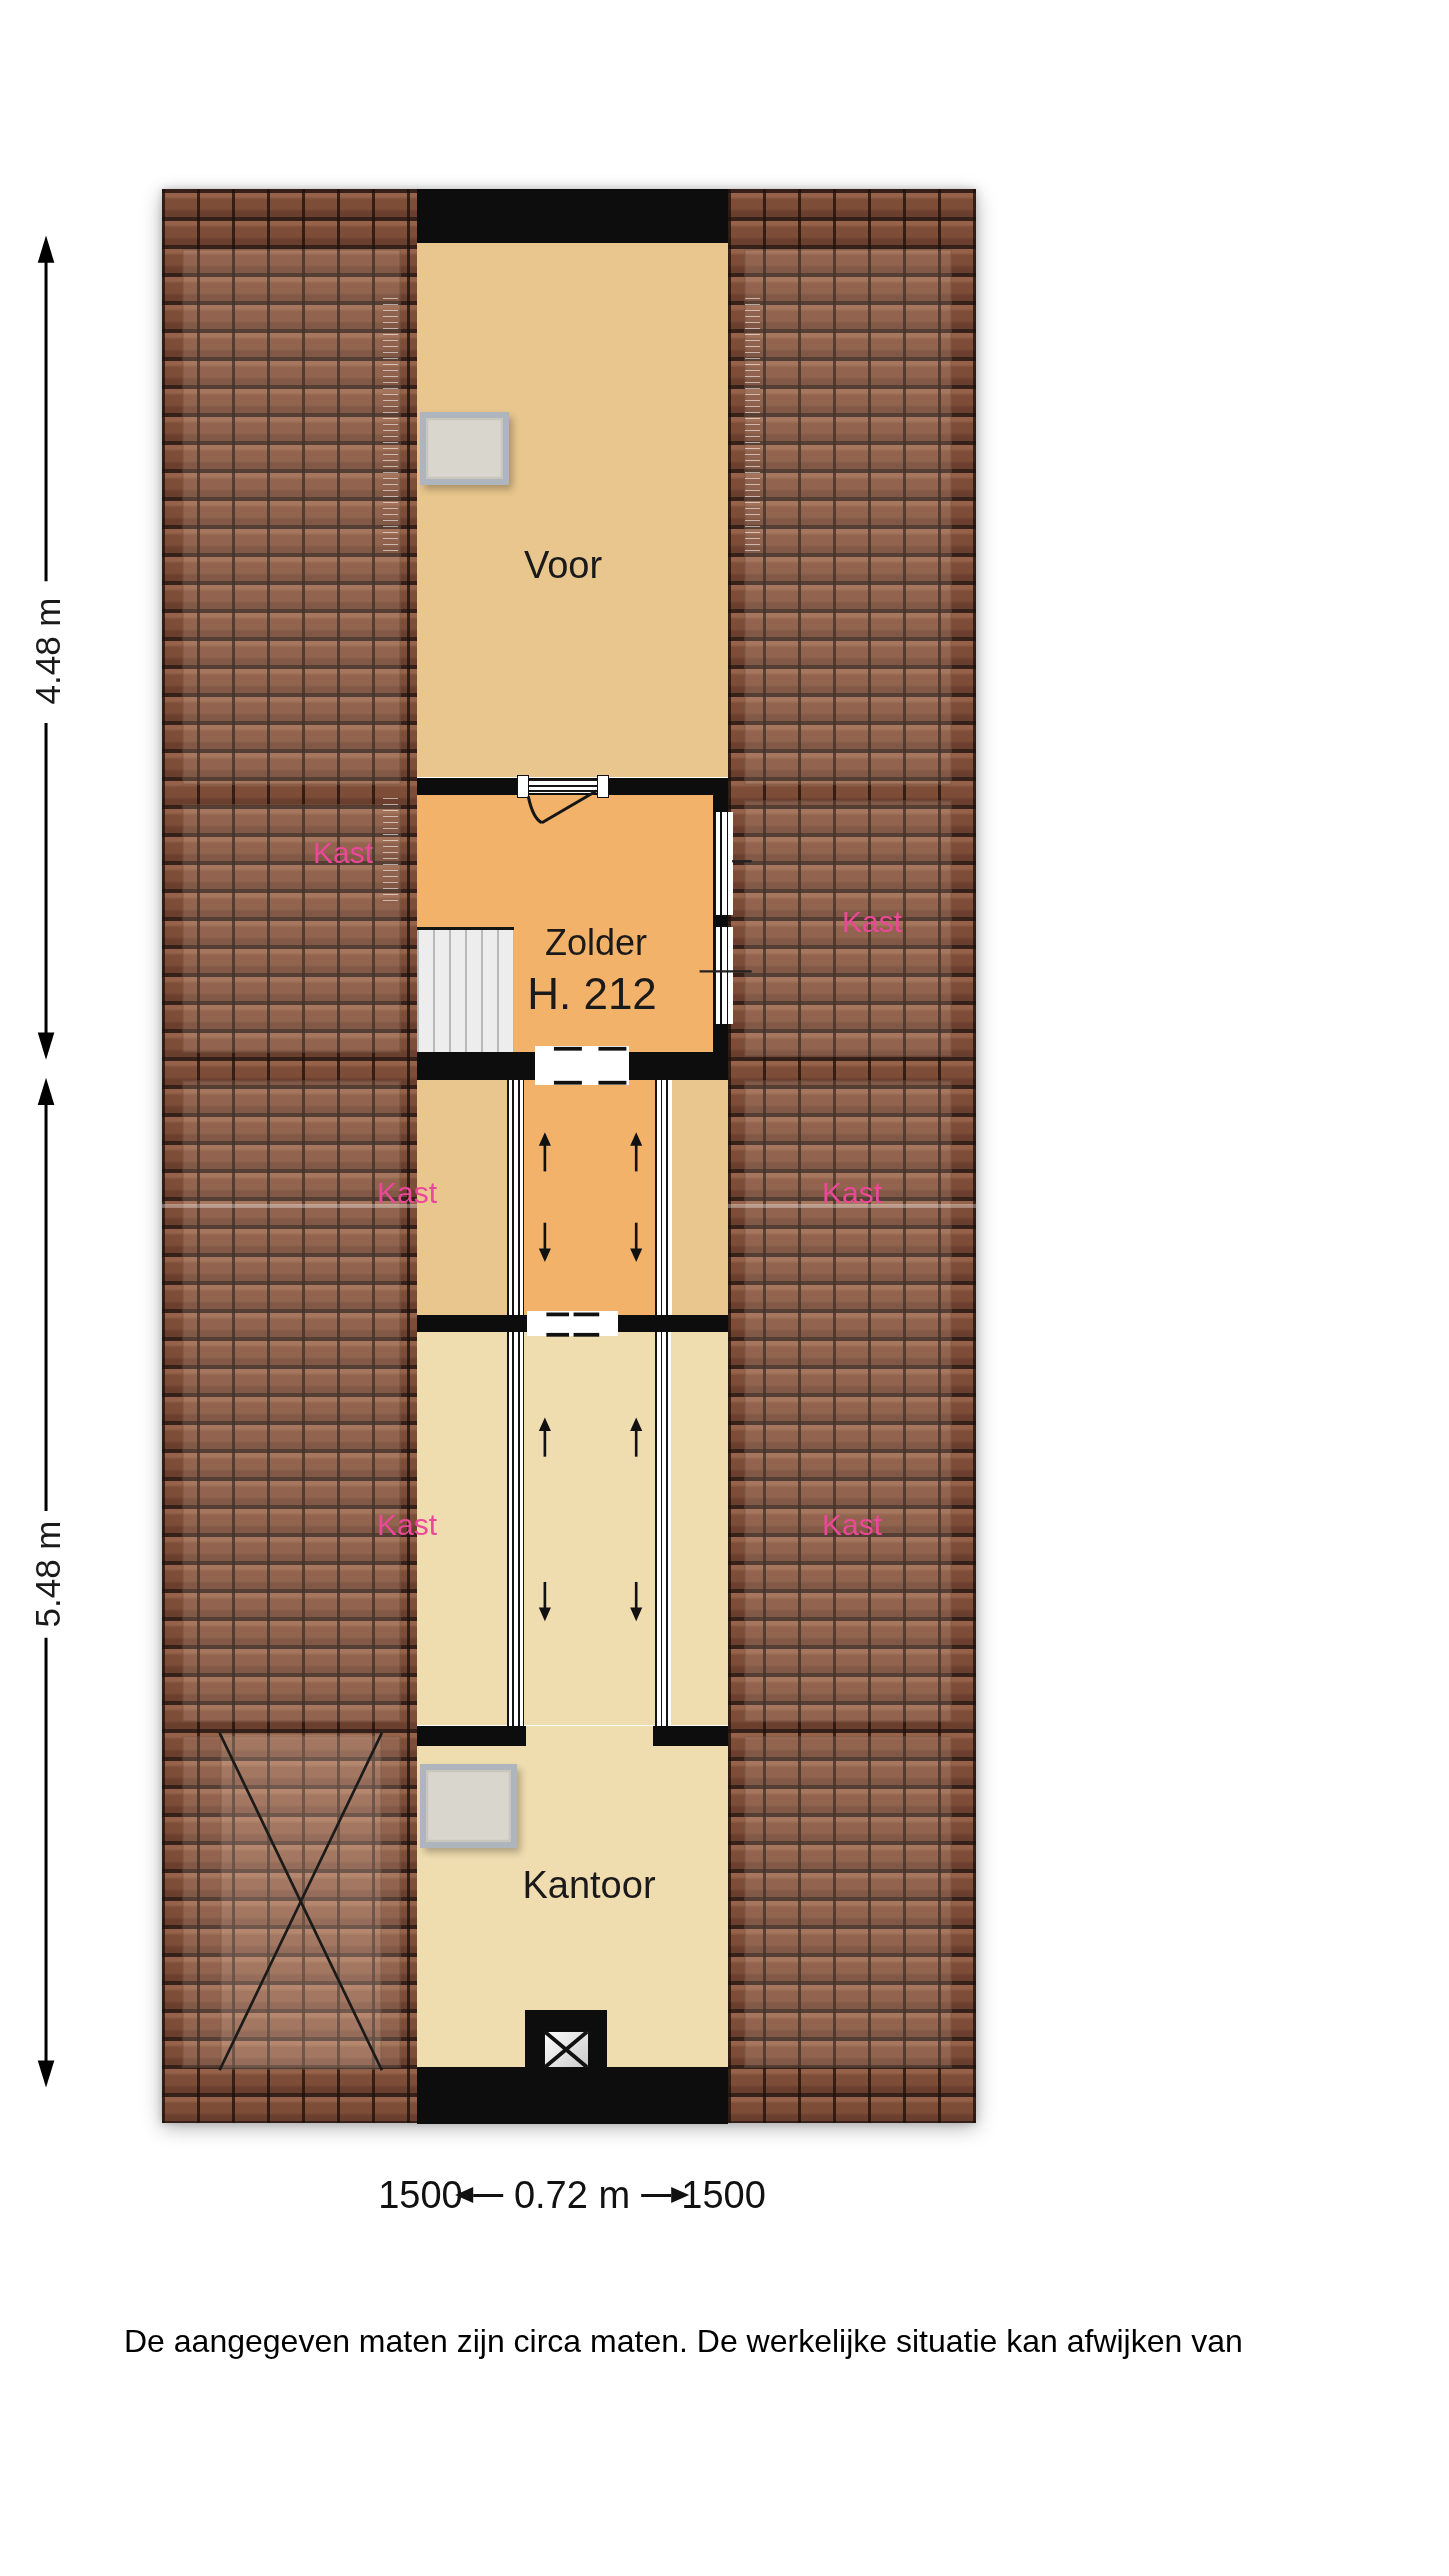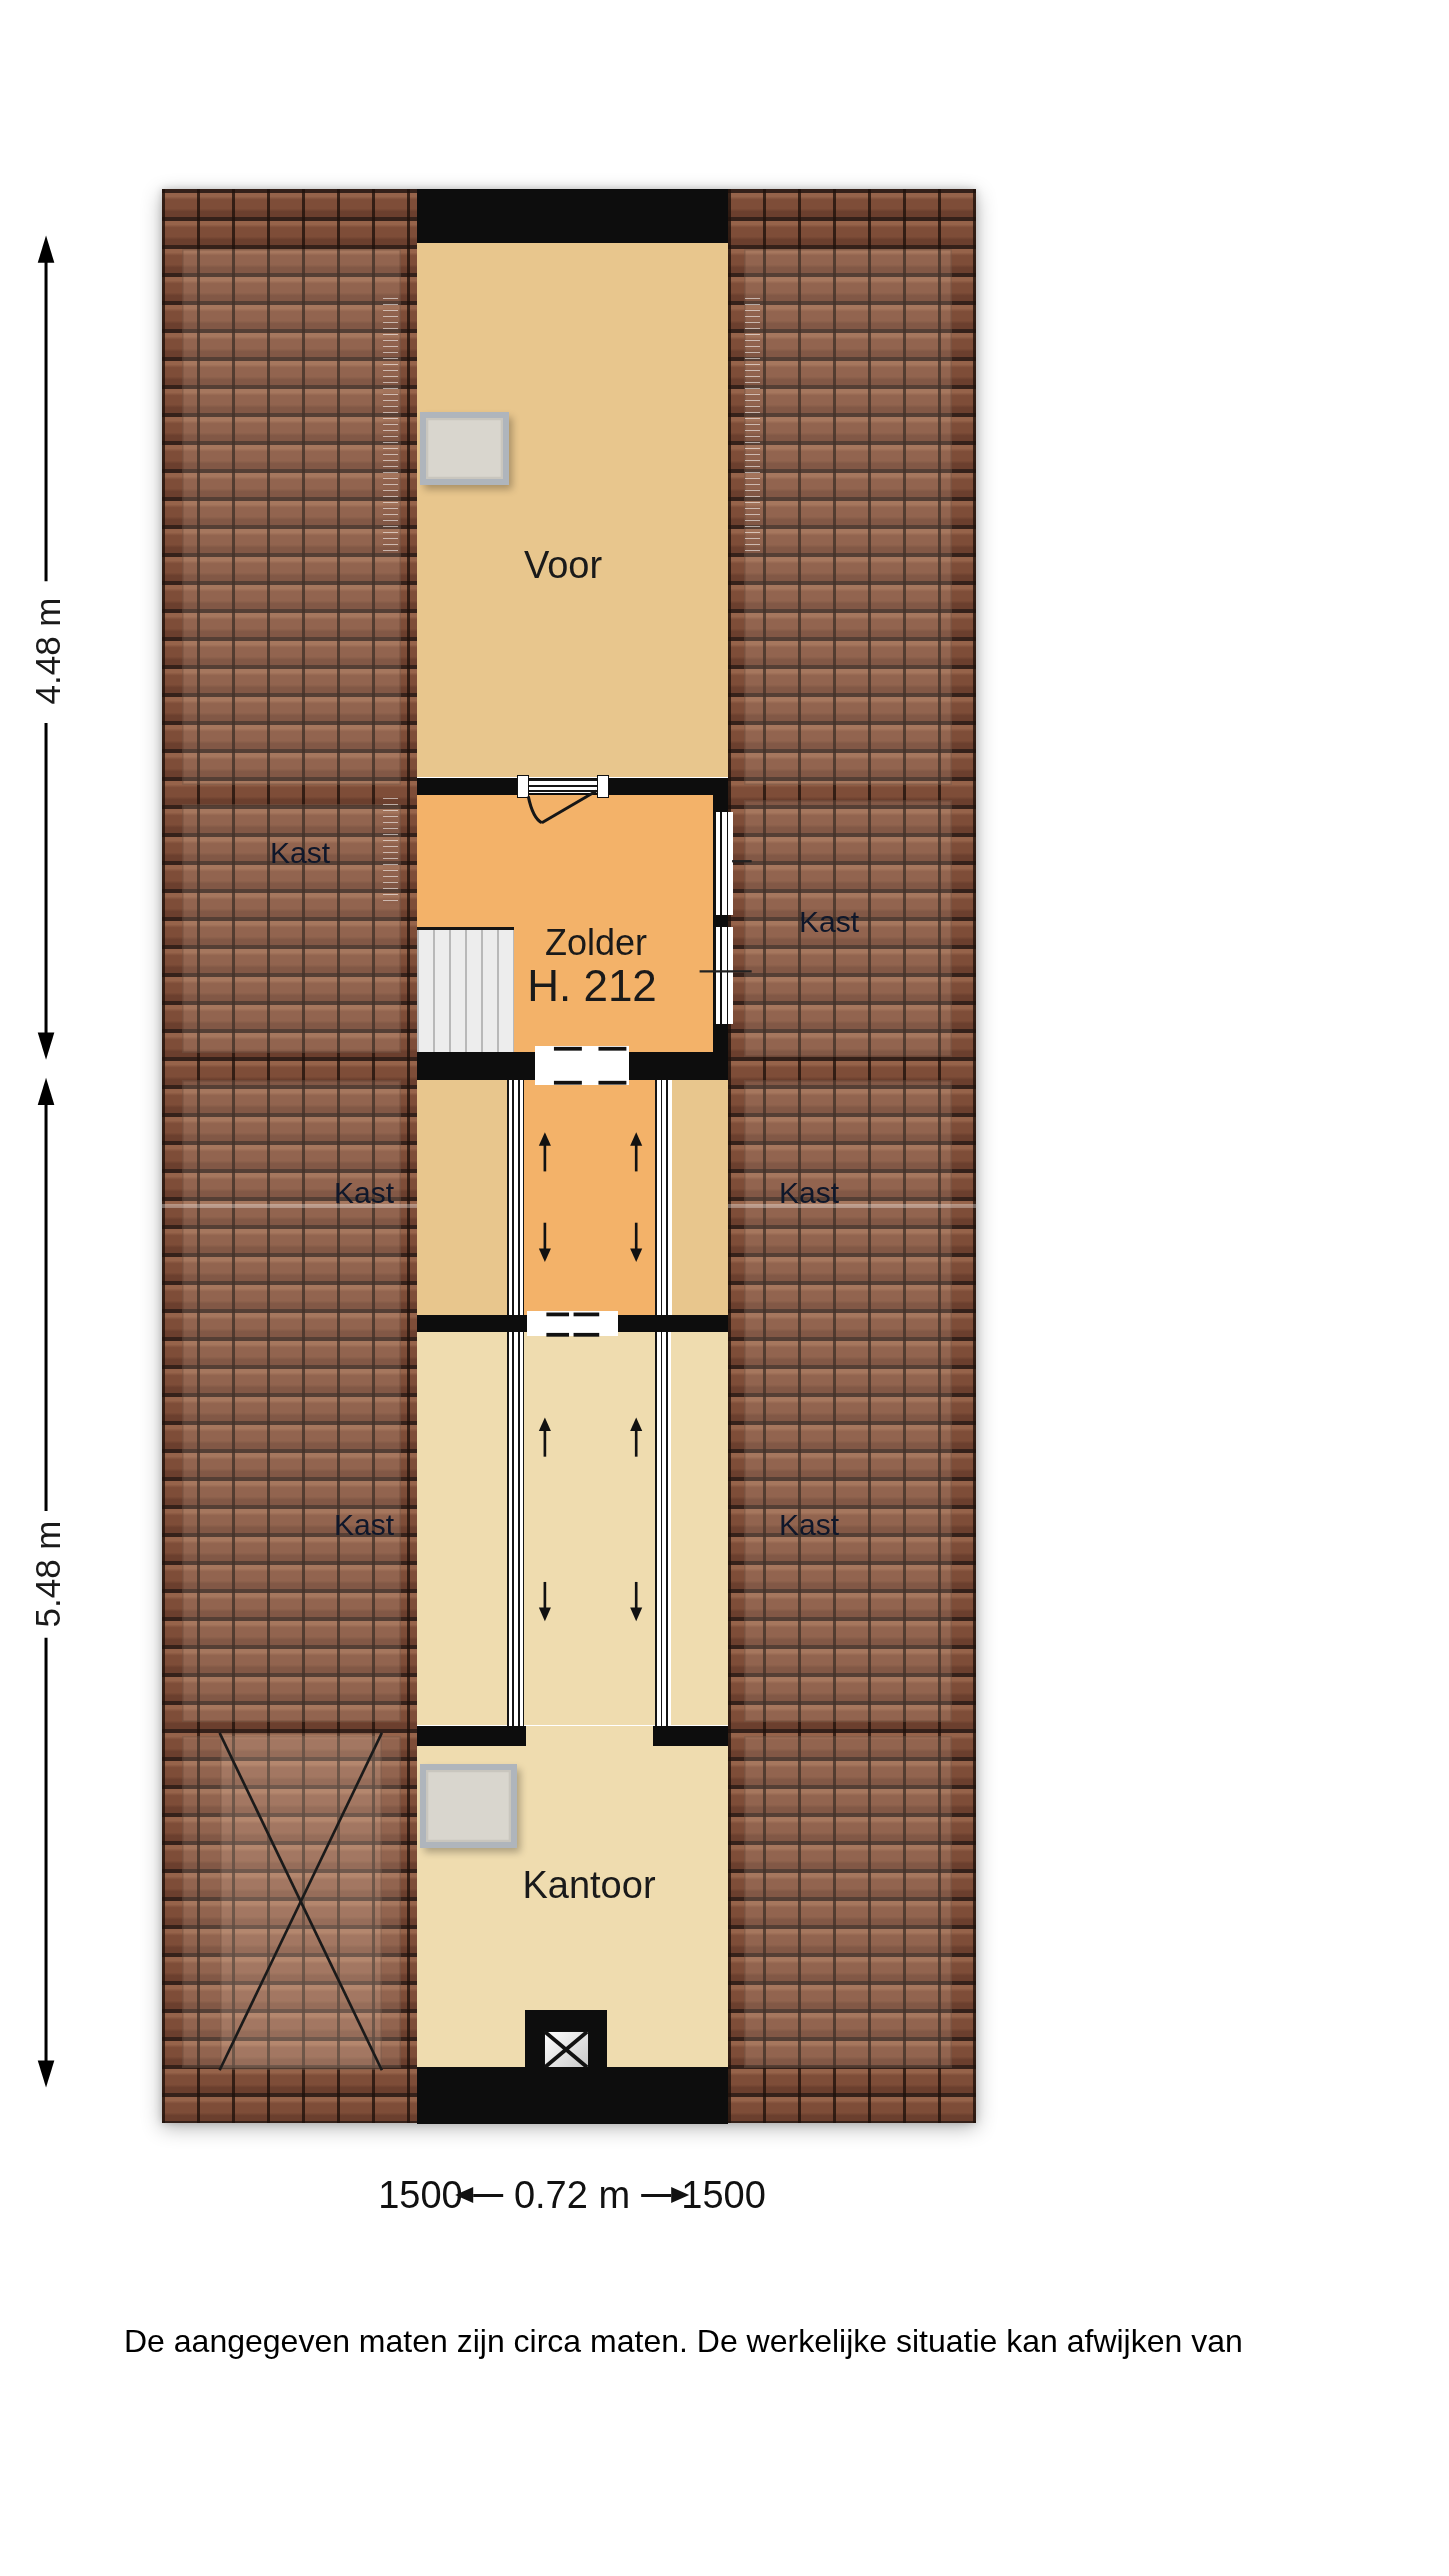--- a/index.html
+++ b/index.html
@@ -44,22 +44,22 @@
   .door-post{position:absolute;background:#FFF;border:1.5px solid #111;box-sizing:border-box;}
   .door-leaf-stripes{position:absolute;background:repeating-linear-gradient(180deg,#161616 0 1.9px,#FFF 1.9px 5.7px);}
   .slider{position:absolute;background:#FFF;}
   .chimney{position:absolute;background:var(--c-wall);}
   .xbox{position:absolute;background:linear-gradient(135deg,#FFFFFF 0%,#C9C9C9 100%);border:1.5px solid #111;box-sizing:border-box;}
 
   
   .lbl{position:absolute;transform:translate(-50%,-50%);white-space:nowrap;color:var(--c-text);}
   .lbl-room{font-size:38px;}
   .lbl-zolder{font-size:36px;}
-  .lbl-h{font-size:44px;}
-  .lbl-kast{font-size:30px;color:#0f172a;}
+  .lbl-h{font-size:44px;margin-top:8px;}
+  .lbl-kast{font-size:30px;color:#ec4899;margin-left:43px;}
   .lbl-dim{font-size:35px;transform:translate(-50%,-50%) rotate(-90deg);}
 
   
   .dimrow{position:absolute;left:572px;top:2174px;transform:translateX(-50%);
       display:flex;align-items:center;gap:10.6px;font-size:38px;color:#111;}
   .harrow{position:relative;width:30px;height:3.8px;background:#111;}
   .harrow.left::before{content:'';position:absolute;left:-18px;top:-6.8px;width:0;height:0;
       border:8.3px solid transparent;border-right:18px solid #111;border-left:0;}
   .harrow.right::before{content:'';position:absolute;right:-18px;top:-6.8px;width:0;height:0;
       border:8.3px solid transparent;border-left:18px solid #111;border-right:0;}

